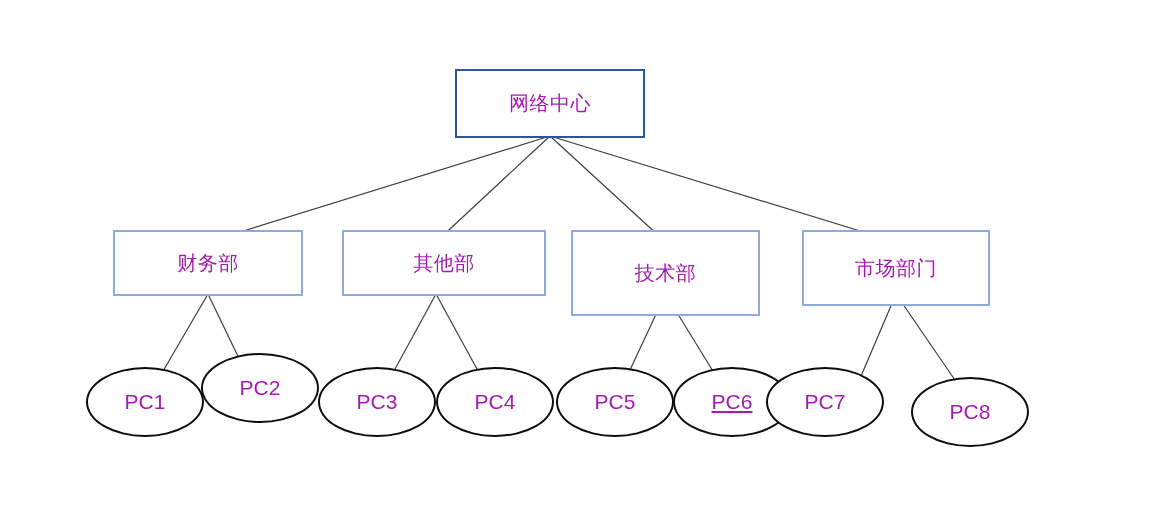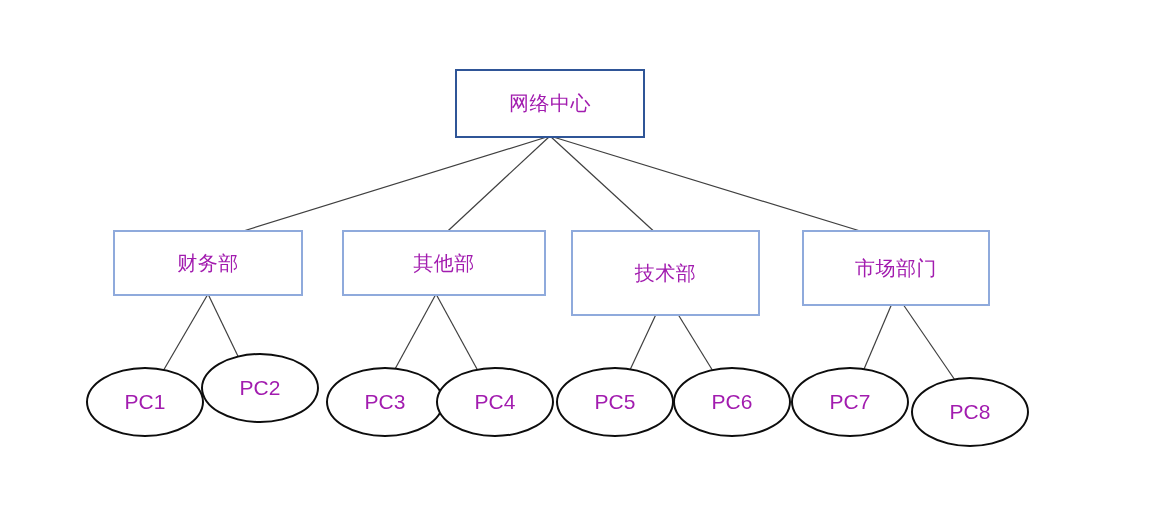--- a/index.html
+++ b/index.html
@@ -51,20 +51,20 @@
       <line x1="896" y1="294" x2="970" y2="402" stroke="#3f3f3f" stroke-width="1.2"></line>
     </svg>
   <div id="nodes-layer">
       <div class="node root" style="left: 455px; top: 69px; width: 190px; height: 69px; border: 2px solid rgb(47, 85, 151);">网络中心</div>
       <div class="node dept" style="left: 113px; top: 230px; width: 190px; height: 66px; border: 2px solid rgb(143, 170, 220); font-family: Liberation Serif, serif;">财务部</div>
       <div class="node dept" style="left: 342px; top: 230px; width: 204px; height: 66px; border: 2px solid rgb(143, 170, 220);">其他部</div>
       <div class="node dept" style="left: 571px; top: 230px; width: 189px; height: 86px; border: 2px solid rgb(143, 170, 220);">技术部</div>
       <div class="node dept" style="left: 802px; top: 230px; width: 188px; height: 76px; border: 2px solid rgb(143, 170, 220);">市场部门</div>
       <div class="node pc" style="left: 86px; top: 367px; width: 118px; height: 70px; border: 2px solid rgb(13, 13, 13);">PC1</div>
       <div class="node pc" style="left: 201px; top: 353px; width: 118px; height: 70px; border: 2px solid rgb(13, 13, 13);">PC2</div>
-      <div class="node pc" style="left: 326px; top: 367px; width: 118px; height: 70px; border: 2px solid rgb(13, 13, 13);">PC3</div>
+      <div class="node pc" style="left: 318px; top: 367px; width: 118px; height: 70px; border: 2px solid rgb(13, 13, 13);">PC3</div>
       <div class="node pc" style="left: 436px; top: 367px; width: 118px; height: 70px; border: 2px solid rgb(13, 13, 13); text-align: right;">PC4</div>
       <div class="node pc" style="left: 556px; top: 367px; width: 118px; height: 70px; border: 2px solid rgb(13, 13, 13);">PC5</div>
-      <div class="node pc" style="left: 673px; top: 367px; width: 118px; height: 70px; border: 2px solid rgb(13, 13, 13);">PC6</div>
-      <div class="node pc" style="left: 791px; top: 367px; width: 118px; height: 70px; border: 2px solid rgb(13, 13, 13); text-align: center;">PC7</div>
+      <div class="node pc" style="left: 673px; top: 367px; width: 118px; height: 70px; border: 2px solid rgb(13, 13, 13); text-decoration: underline;">PC6</div>
+      <div class="node pc" style="left: 766px; top: 367px; width: 118px; height: 70px; border: 2px solid rgb(13, 13, 13); text-align: center;">PC7</div>
       <div class="node pc" style="left: 911px; top: 377px; width: 118px; height: 70px; border: 2px solid rgb(13, 13, 13);">PC8</div>
     </div>
 </div>
 
 </body></html>

